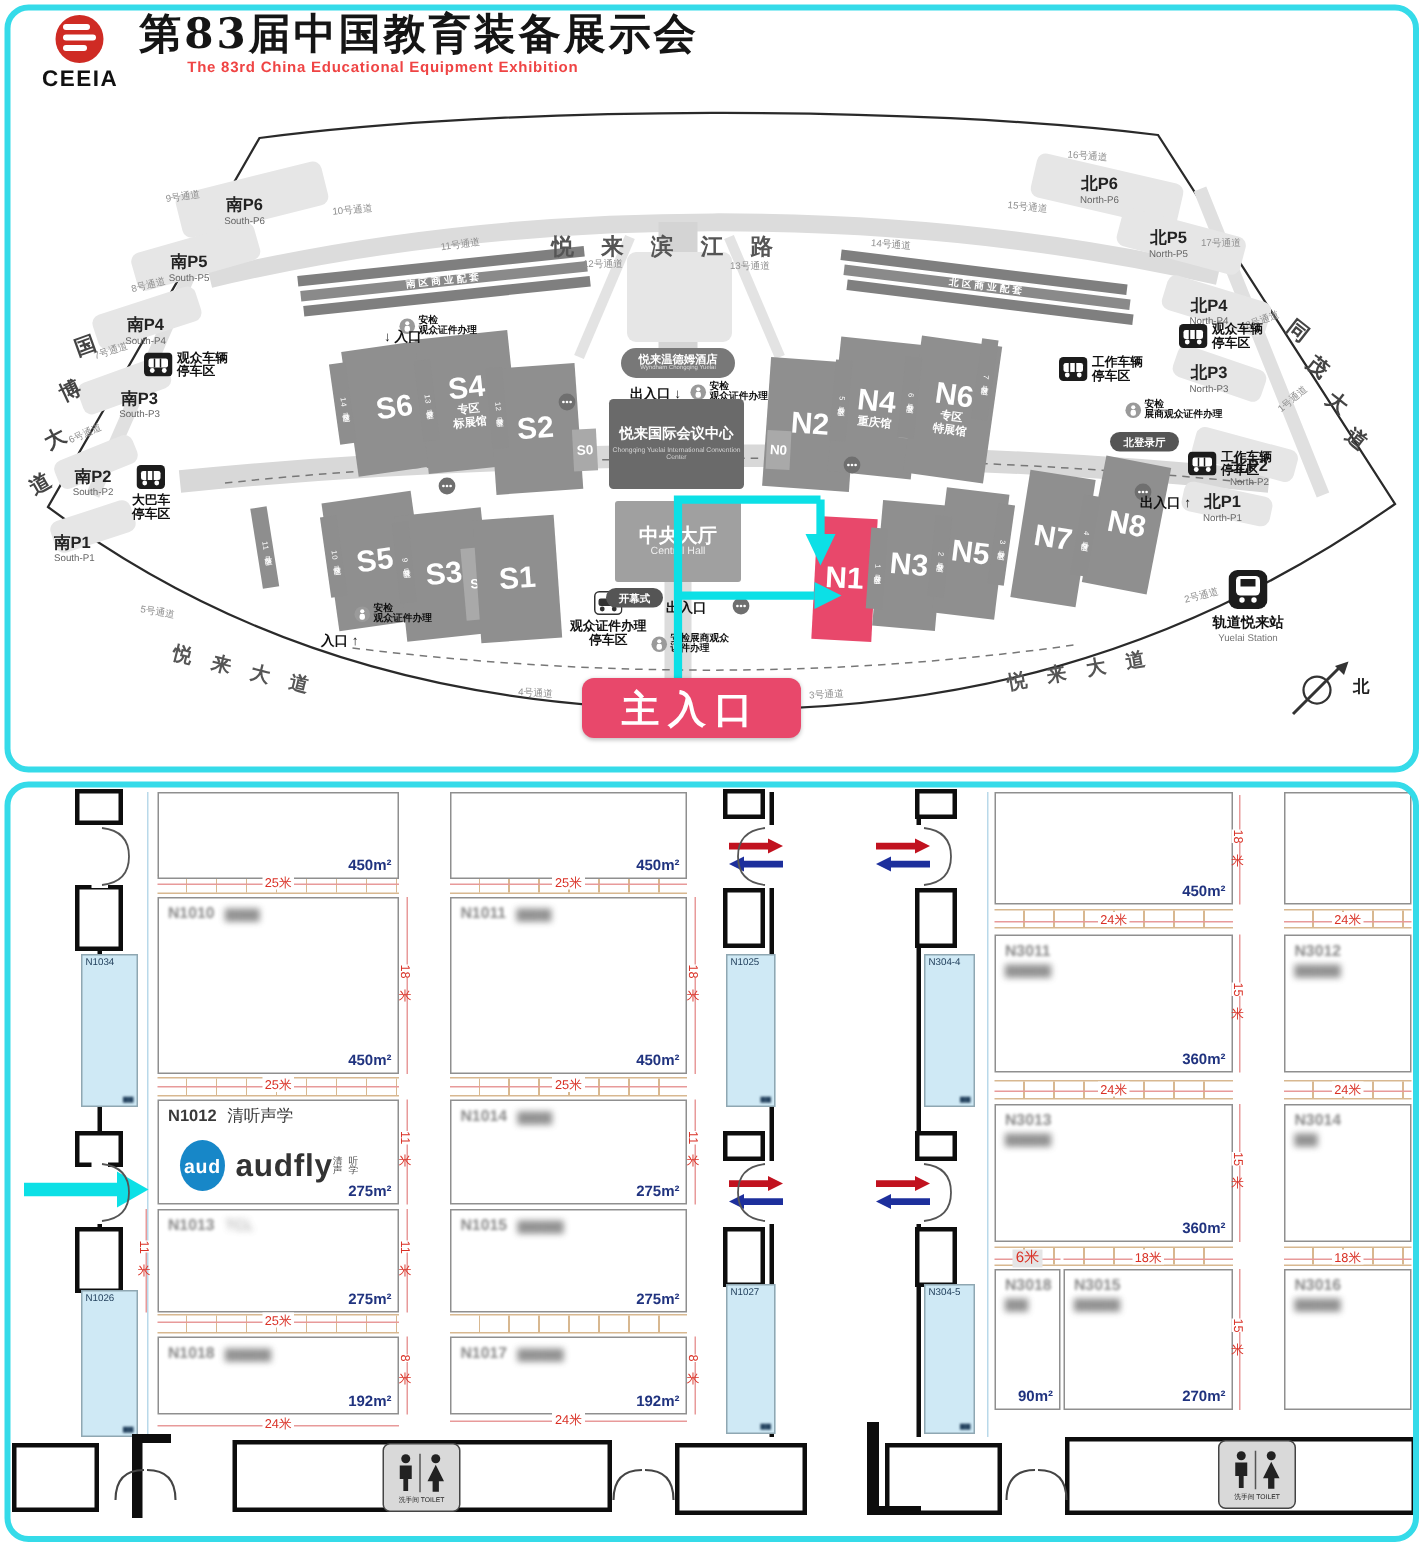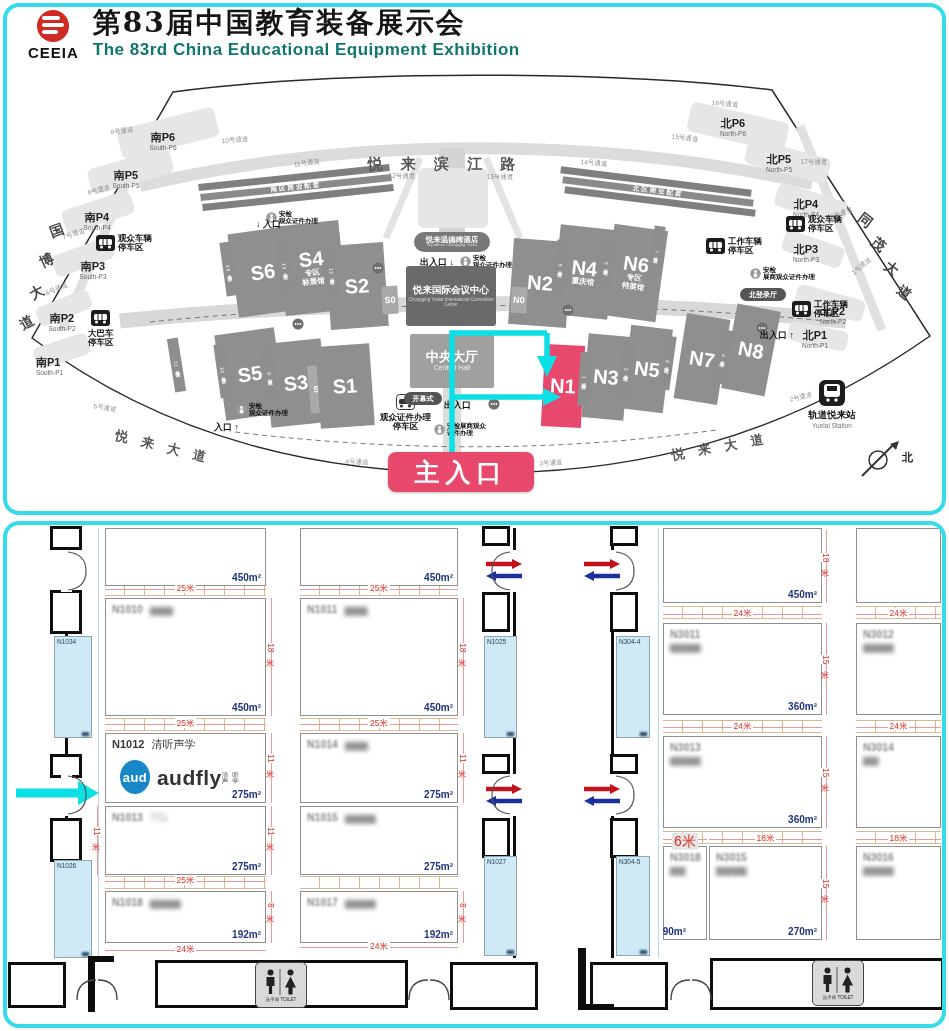--- a/index.html
+++ b/index.html
@@ -5,21 +5,21 @@
   html,body{margin:0;padding:0;background:#fff;}
   body{width:949px;height:1031px;position:relative;overflow:hidden;
        font-family:"Liberation Sans","DejaVu Sans",sans-serif;}
   .abs{position:absolute;}
   .frame{position:absolute;border:4px solid #35dbe9;border-radius:16px;background:transparent;pointer-events:none;z-index:40;}
   #header{position:absolute;left:28px;top:8px;z-index:45;display:flex;align-items:flex-start;gap:14px;}
   .logo-circle{width:32px;height:32px;border-radius:50%;background:#cf2b24;position:relative;margin:2px auto 0;}
   .logo-circle i{position:absolute;left:5px;height:4px;background:#fff;border-radius:2px;}
   .logo-text{font-weight:bold;font-size:15px;letter-spacing:1px;color:#111;text-align:center;margin-top:2px;}
   .title-cn{font-weight:bold;font-size:28px;color:#151515;letter-spacing:2px;line-height:1.05;font-family:"DejaVu Serif","Liberation Serif",serif;}
-  .title-en{font-weight:bold;font-size:17px;color:#0f766e;margin-top:3px;letter-spacing:0.5px;}
+  .title-en{font-weight:bold;font-size:10px;color:#ef4444;margin-top:3px;letter-spacing:0.5px;margin-left:32px;}
   .badge{position:absolute;left:388px;top:452px;width:146px;height:40px;background:#e8486b;border-radius:8px;
          color:#fff;font-weight:bold;font-size:25px;letter-spacing:6px;display:flex;align-items:center;justify-content:center;
          z-index:35;box-shadow:0 1px 3px rgba(0,0,0,.25);}
 </style>
 </head>
 <body>
 
 <div id="root" class="abs" style="left:0;top:0;width:949px;height:1031px;">
 
   <div class="frame" style="left:3px;top:3px;width:935px;height:504px;"></div>
@@ -553,21 +553,21 @@
         <div style="font-size:10.5px;font-weight:bold;color:#888;filter:blur(1.1px);line-height:1.2">N3013</div>
         <div style="font-size:10px;color:#777;filter:blur(2px);opacity:.8;line-height:1.2">▆▆▆▆</div>
       </div>
       <div style="position:absolute;right:4px;bottom:2px;font-size:10px;font-weight:bold;color:#20337f">360m²</div>
     </div>
     <div style="position:absolute;left:663px;top:846px;width:44px;height:94px;background:#fff;border:1px solid #8f8f8f;box-sizing:border-box;z-index:3">
       <div style="position:absolute;left:6px;top:4px;">
         <div style="font-size:10.5px;font-weight:bold;color:#888;filter:blur(1.1px);line-height:1.2">N3018</div>
         <div style="font-size:10px;color:#777;filter:blur(2px);opacity:.8;line-height:1.2">▆▆</div>
       </div>
-      <div style="position:absolute;right:20px;bottom:2px;font-size:10px;font-weight:bold;color:#20337f">90m²</div>
+      <div style="position:absolute;right:4px;bottom:2px;font-size:10px;font-weight:bold;color:#20337f">90m²</div>
     </div>
     <div style="position:absolute;left:709px;top:846px;width:113px;height:94px;background:#fff;border:1px solid #8f8f8f;box-sizing:border-box;z-index:3">
       <div style="position:absolute;left:6px;top:4px;">
         <div style="font-size:10.5px;font-weight:bold;color:#888;filter:blur(1.1px);line-height:1.2">N3015</div>
         <div style="font-size:10px;color:#777;filter:blur(2px);opacity:.8;line-height:1.2">▆▆▆▆</div>
       </div>
       <div style="position:absolute;right:4px;bottom:2px;font-size:10px;font-weight:bold;color:#20337f">270m²</div>
     </div>
     <div style="position:absolute;left:856px;top:528px;width:85px;height:75px;background:#fff;border:1px solid #8f8f8f;box-sizing:border-box;z-index:3"></div>
     <div style="position:absolute;left:856px;top:623px;width:85px;height:92px;background:#fff;border:1px solid #8f8f8f;box-sizing:border-box;z-index:3">
@@ -627,21 +627,21 @@
     <div style="position:absolute;left:663px;top:727px;width:159px;height:0;border-top:1px solid #e89a9a;z-index:6"></div>
     <div style="position:absolute;left:663px;top:721px;width:159px;display:flex;justify-content:center;z-index:6">
       <div style="background:#fff;padding:0 2px;font-size:8.5px;color:#d93025;line-height:1.2">24米</div>
     </div>
     <div style="position:absolute;left:856px;top:727px;width:85px;height:0;border-top:1px solid #e89a9a;z-index:6"></div>
     <div style="position:absolute;left:856px;top:721px;width:85px;display:flex;justify-content:center;z-index:6">
       <div style="background:#fff;padding:0 2px;font-size:8.5px;color:#d93025;line-height:1.2">24米</div>
     </div>
     <div style="position:absolute;left:663px;top:839px;width:44px;height:0;border-top:1px solid #e89a9a;z-index:6"></div>
     <div style="position:absolute;left:663px;top:833px;width:44px;display:flex;justify-content:center;z-index:6">
-      <div style="background:#e5e5e5;padding:0 2px;font-size:14px;color:#d93025;line-height:1.2">6米</div>
+      <div style="background:#e5e5e5;padding:0 2px;font-size:10px;color:#d93025;line-height:1.2">6米</div>
     </div>
     <div style="position:absolute;left:709px;top:839px;width:113px;height:0;border-top:1px solid #e89a9a;z-index:6"></div>
     <div style="position:absolute;left:709px;top:833px;width:113px;display:flex;justify-content:center;z-index:6">
       <div style="background:#fff;padding:0 2px;font-size:8.5px;color:#d93025;line-height:1.2">18米</div>
     </div>
     <div style="position:absolute;left:856px;top:839px;width:85px;height:0;border-top:1px solid #e89a9a;z-index:6"></div>
     <div style="position:absolute;left:856px;top:833px;width:85px;display:flex;justify-content:center;z-index:6">
       <div style="background:#fff;padding:0 2px;font-size:8.5px;color:#d93025;line-height:1.2">18米</div>
     </div>
     <div style="position:absolute;left:271px;top:598px;width:0;height:118px;border-left:1px solid #e89a9a;z-index:6"></div>

